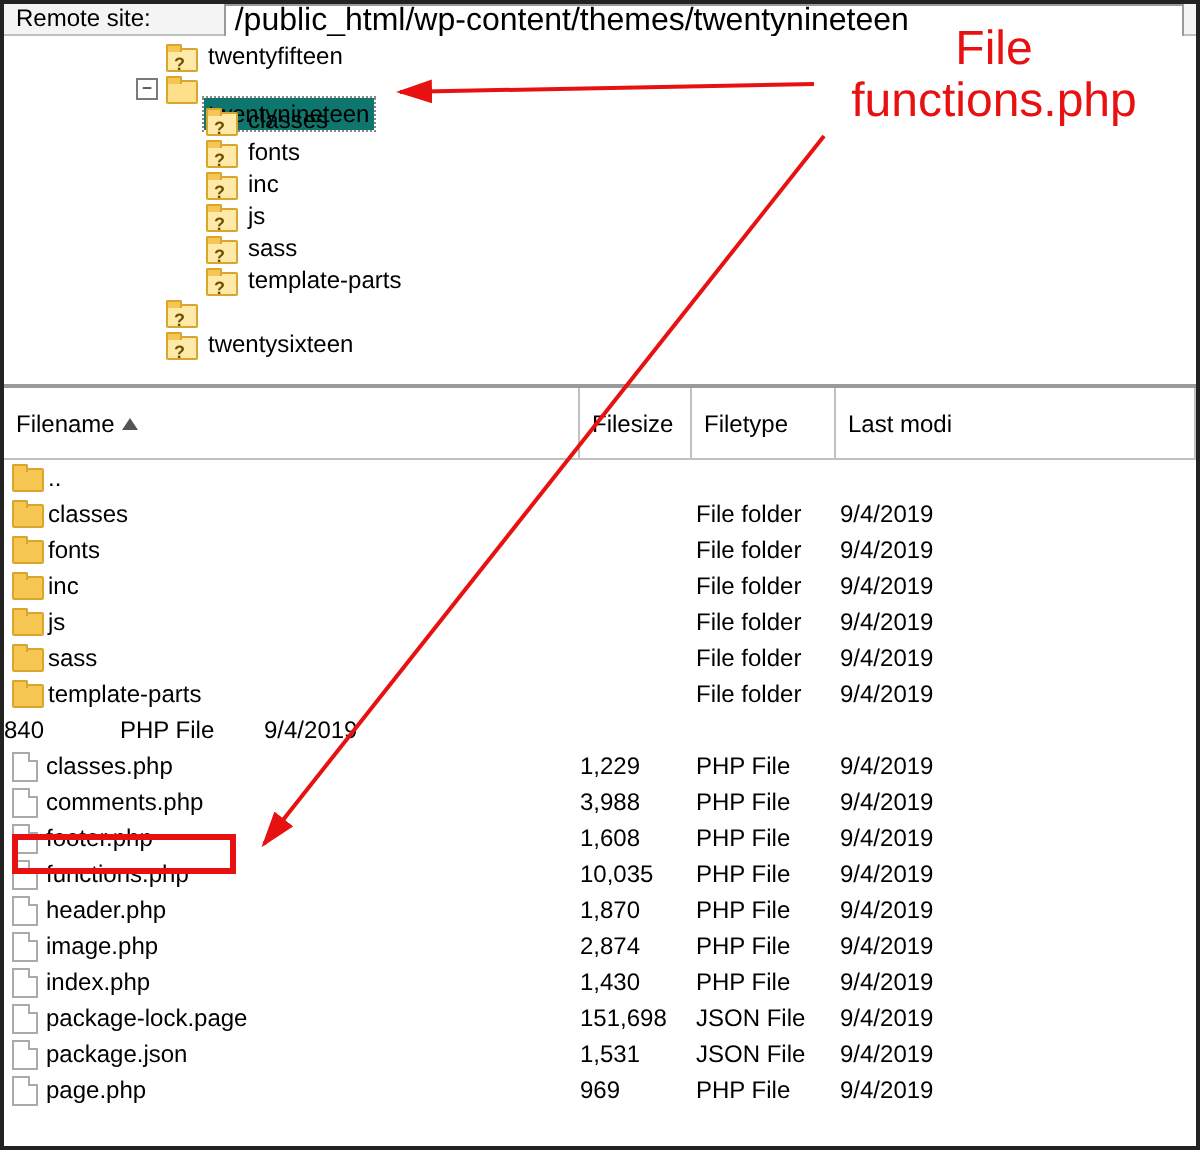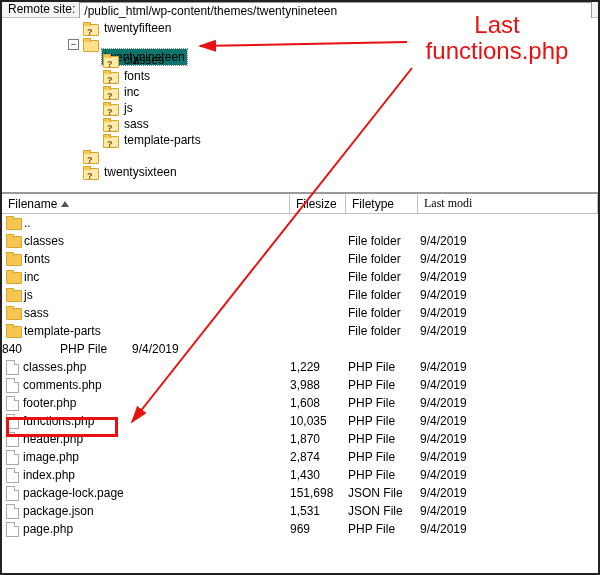--- a/index.html
+++ b/index.html
@@ -37,23 +37,24 @@
     border-bottom: 1px solid var(--divider);
     background: var(--toolbar-bg);
     gap: 4px;
   }
   .top-label { white-space: nowrap; }
   .path-field {
     flex: 1;
     height: 18px;
     border: 1px solid var(--border);
     background: #fff;
-    font-size: 12px;
+    font-size: 16px;
     padding: 0 4px;
     line-height: 16px;
+    margin-left: 33px;
   }
   
   .tree-panel {
     height: 176px;
     overflow: hidden;
     border-bottom: 2px solid var(--border);
     position: relative;
     padding: 2px 0 0 6px;
     background: #fff;
   }
@@ -115,35 +116,35 @@
     margin-top: 25px;
   }
   
   .list-panel {
     position: relative;
     height: calc(575px - 22px - 176px - 4px);
     overflow: hidden;
   }
   .list-header {
     display: flex;
-    height: 20px;
+    height: 36px;
     border-bottom: 1px solid var(--divider);
     background: #fff;
     font-size: 12px;
   }
   .list-header .col {
     border-right: 1px solid var(--divider);
     padding: 2px 6px;
     display:flex; align-items:center;
     cursor: pointer;
   }
   .col-name { flex: 0 0 288px; }
   .col-size { flex: 0 0 56px; justify-content:flex-start; }
   .col-type { flex: 0 0 72px; }
-  .col-mod  { flex: 1; border-right:none;font-family:Liberation Serif, serif; }
+  .col-mod  { flex: 1; border-right:none; }
   .sort-caret {
     display:inline-block; margin-left:4px;
     width:0;height:0;border-left:4px solid transparent;border-right:4px solid transparent;border-bottom:6px solid #555;
   }
   .list-body { overflow-y:auto; height: calc(100% - 20px); }
   .row {
     display:flex;
     height:18px;
     align-items:center;
     font-size:12px;
@@ -448,21 +449,21 @@
           <span>page.php</span>
         </div>
         <div class="c-size">969</div>
         <div class="c-type">PHP File</div>
         <div class="c-mod">9/4/2019</div>
       </div>
     </div>
 </div>
 
 <div class="annotation" style="left:400px; top:10px; width:190px;">
-  <div>Last</div>
+  <div>File</div>
   <div>functions.php</div>
 </div>
 
 <svg class="arrows">
   <defs>
     <marker id="ah" markerWidth="10" markerHeight="10" refX="8" refY="3" orient="auto">
       <path d="M0,0 L9,3 L0,6 Z" fill="#e81111"></path>
     </marker>
   </defs>
 

